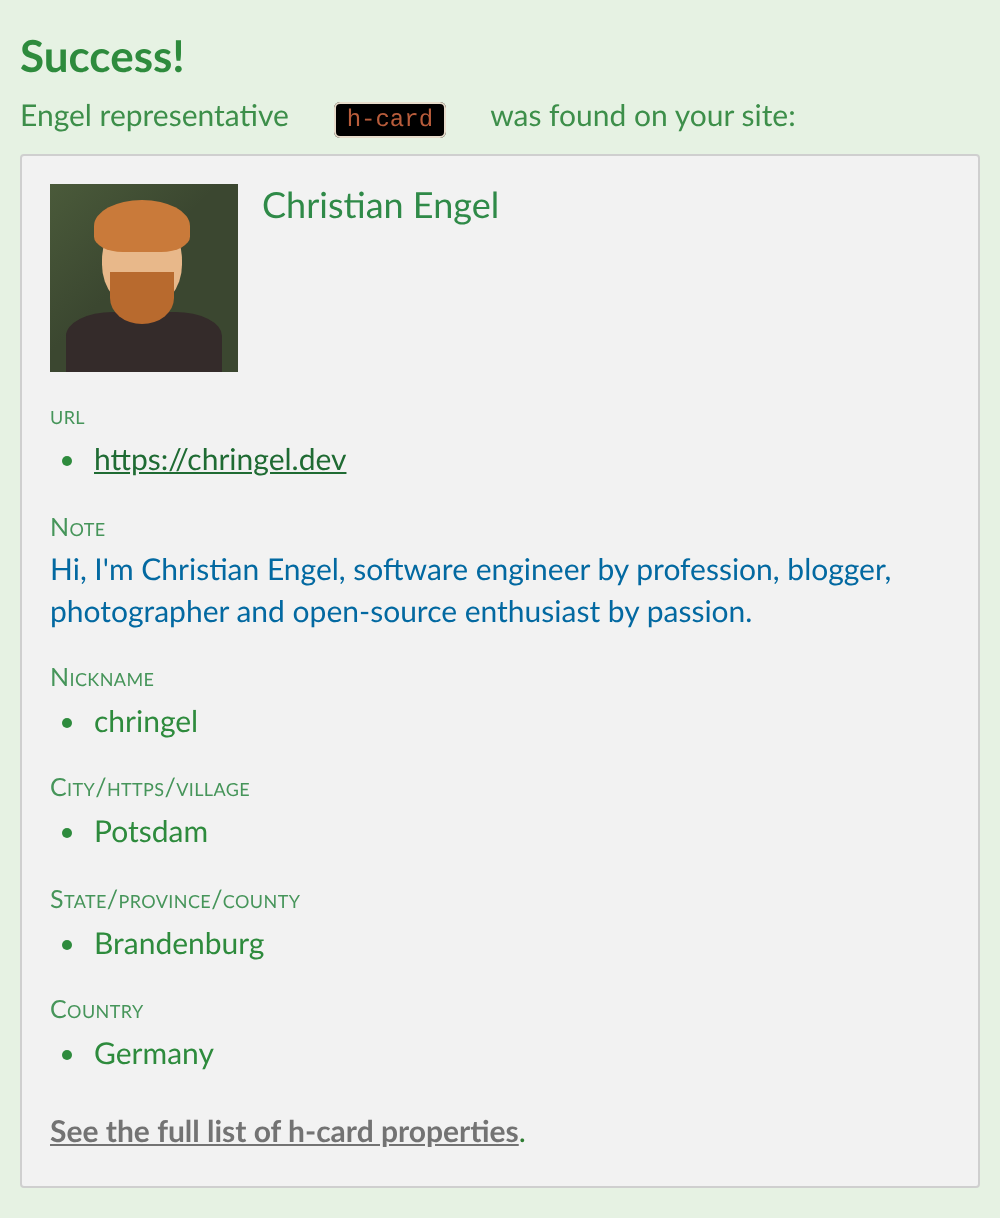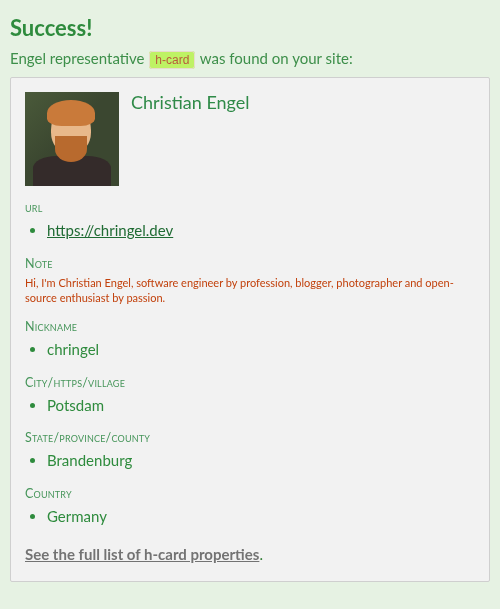--- a/index.html
+++ b/index.html
@@ -15,28 +15,28 @@
     font-size: 22px;
     font-weight: 700;
     margin: 4px 0 8px 0;
   }
   .intro {
     font-size: 15px;
     color: #3d8f4a;
     margin-bottom: 10px;
   }
   .intro code {
-    font-family: Liberation Sans, sans-serif;
+    font-family: Liberation Mono, monospace;
     font-size: 12px;
-    background: #bef264;
+    background: #000000;
     color: #b85c3b;
     border: 1px solid #e7dccb;
     border-radius: 3px;
     padding: 1px 5px;
-    margin: 0 1px;
+    margin: 0 19px;
   }
   .card {
     background: #f2f2f2;
     border: 1px solid #cfcfcf;
     border-radius: 2px;
     padding: 14px 14px 18px 14px;
   }
   .header-row {
     display: flex;
     gap: 12px;
@@ -104,22 +104,22 @@
     color: #2e8b3d;
     font-size: 15px;
     line-height: 1.5;
   }
   ul.values li a {
     color: #1f6b33;
     font-weight: 400;
     text-decoration: underline;
   }
   .note {
-    color: #c2410c;
-    font-size: 11px;
+    color: #0369a1;
+    font-size: 15px;
     line-height: 1.4;
     margin-top: 4px;
   }
   .full-link {
     margin-top: 18px;
     font-size: 15px;
   }
   .full-link a {
     color: #737373;
     font-weight: 700;

